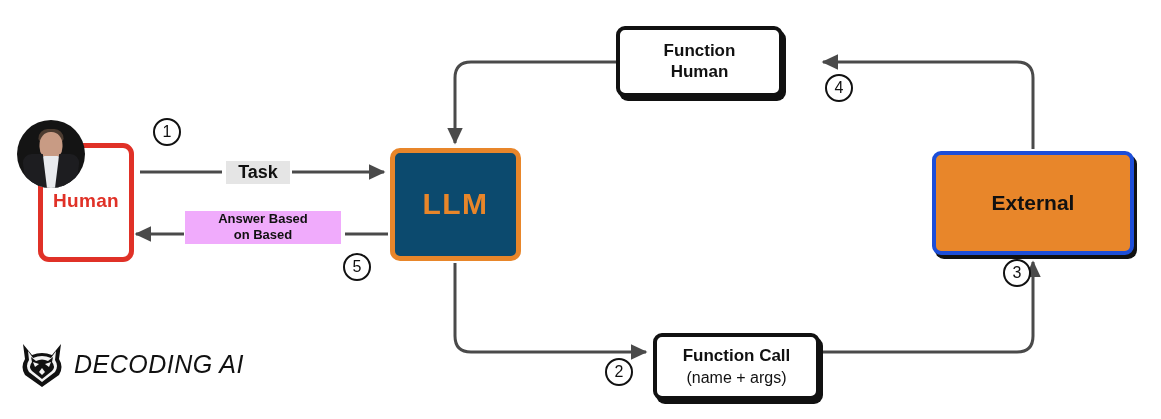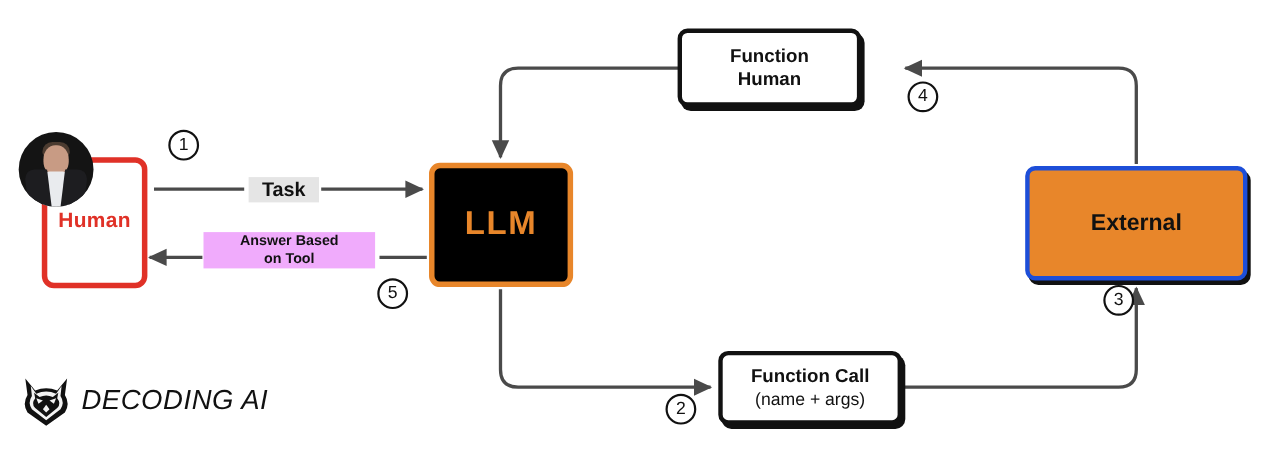--- a/index.html
+++ b/index.html
@@ -109,21 +109,21 @@
     align-items: center;
     justify-content: center;
     text-align: center;
     line-height: 1.22;
   }
   .node-llm {
     left: 390px;
     top: 148px;
     width: 131px;
     height: 113px;
-    background: #000000;
+    background: #0c4a6e;
     border: 5px solid #e8862a;
     border-radius: 10px;
     color: #e8862a;
     font-size: 30px;
     font-weight: bold;
     letter-spacing: 1.5px;
   }
   .node-env {
     left: 932px;
     top: 151px;
@@ -145,21 +145,21 @@
     background: #ffffff;
     border: 4px solid #111111;
     border-radius: 9px;
     color: #111111;
     font-size: 17px;
     font-weight: bold;
     box-shadow: 3px 4px 0 0 #111111;
   }
   .node-fcall {
     left: 653px;
-    top: 319px;
+    top: 333px;
     width: 167px;
     height: 67px;
     background: #ffffff;
     border: 4px solid #111111;
     border-radius: 9px;
     color: #111111;
     font-size: 17px;
     box-shadow: 3px 4px 0 0 #111111;
   }
   .fcall-title { font-weight: bold; }
@@ -282,21 +282,21 @@
   </div>
 
   <div class="node node-fcall">
     <span class="fcall-title">Function Call</span>
     <span class="fcall-sub">(name + args)</span>
   </div>
 
   <div class="edge-label label-task">Task</div>
   <div class="edge-label label-answer">
     <div>Answer Based</div>
-    <div>on Tool</div>
+    <div>on Based</div>
   </div>
 
   <div class="badge badge-1">1</div>
   <div class="badge badge-2">2</div>
   <div class="badge badge-3">3</div>
   <div class="badge badge-4">4</div>
   <div class="badge badge-5">5</div>
 
   <div class="brand">
     <svg width="48" height="48" viewBox="0 0 48 48">

